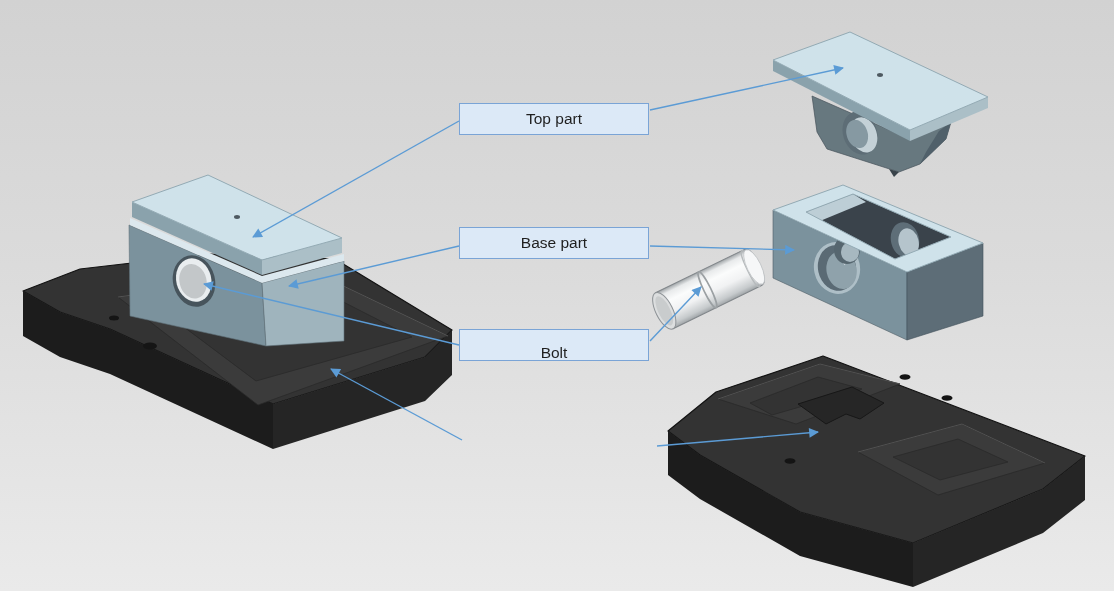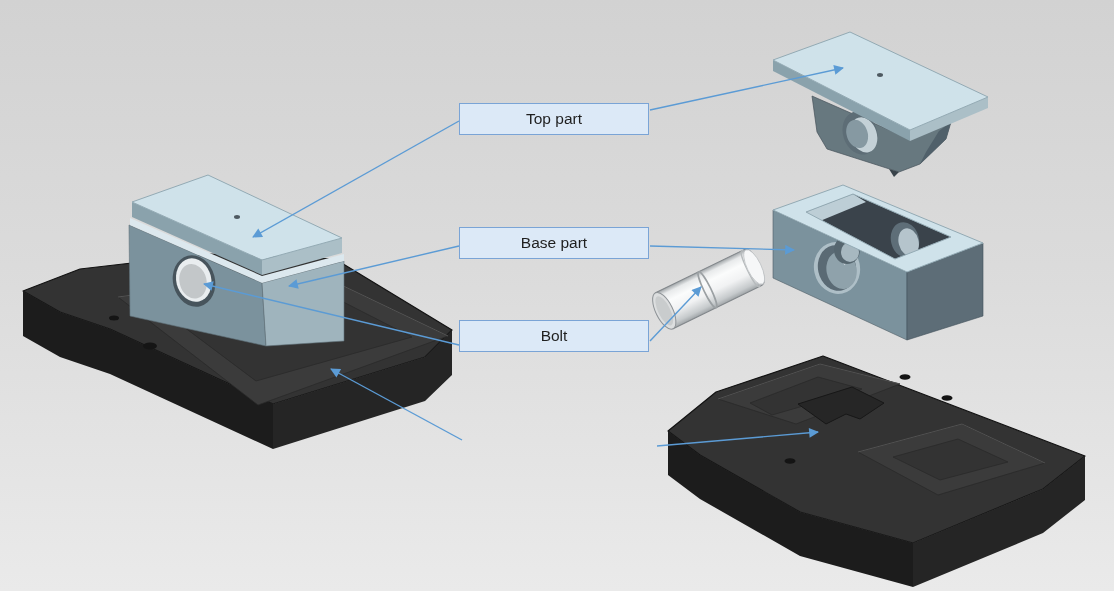--- a/index.html
+++ b/index.html
@@ -15,21 +15,21 @@
     position:absolute;height:30px;
     display:flex;align-items:center;justify-content:center;
     background:var(--callout-fill);
     border:1.5px solid var(--callout-border);
     color:var(--callout-text);
     font-size:15.5px;line-height:1;
     z-index:5;
   }
   #c-top{left:459px;top:103px;width:188px;}
   #c-base{left:459px;top:227px;width:188px;}
-  #c-bolt{left:459px;top:320px;width:188px;}
+  #c-bolt{left:459px;top:329px;width:188px;align-items:flex-end;}
   #c-carrier{left:462px;top:431px;width:192px;}
   .arrow-line{stroke:var(--arrow);stroke-width:1.4;fill:none;}
   .arrow-head{fill:var(--arrow);}
   .steel-top{fill:var(--steel-top);stroke:#93aab4;stroke-width:1;}
   .steel-front{fill:var(--steel-front);}
   .steel-side{fill:var(--steel-side);}
   .steel-dark{fill:var(--steel-dark);}
 </style>
 </head>
 <body>

